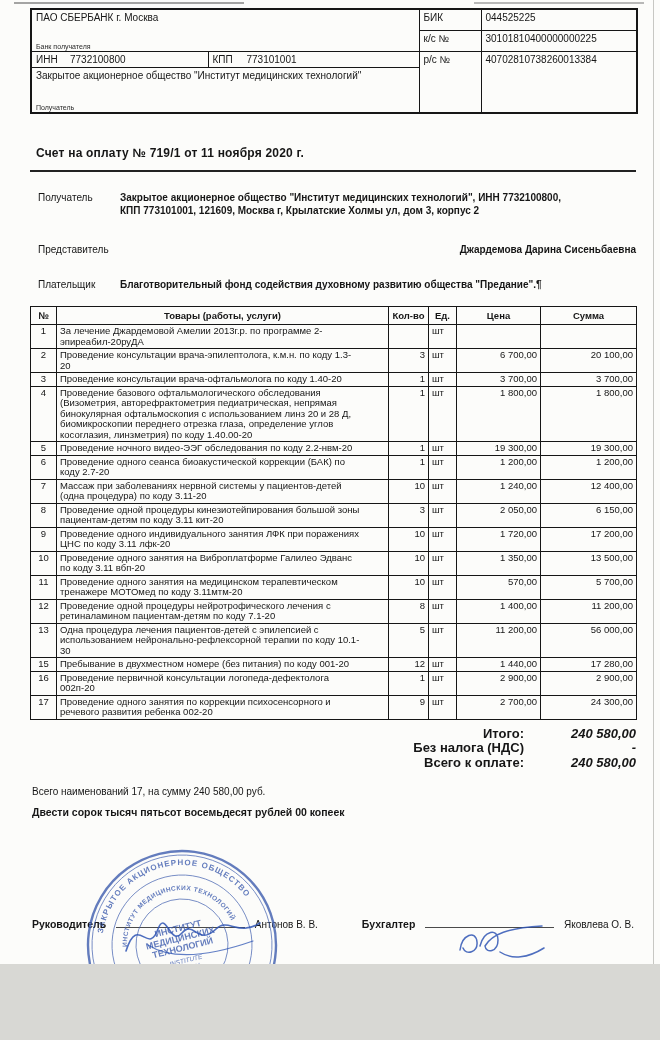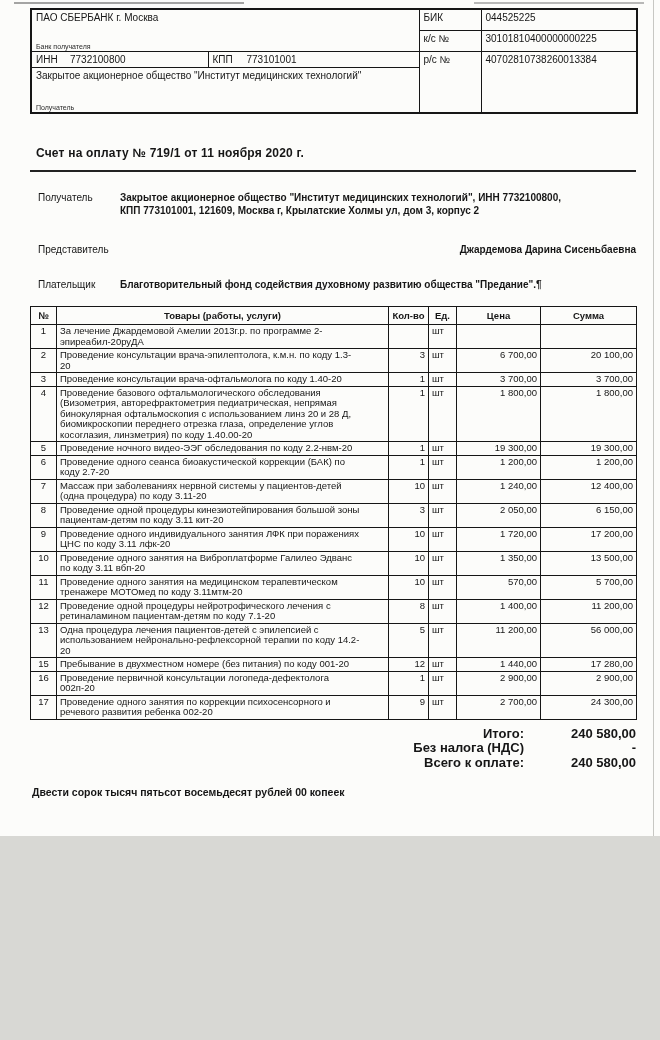--- a/index.html
+++ b/index.html
@@ -1,18 +1,18 @@
 <!DOCTYPE html>
 <html><head>
 <meta charset="utf-8">
 <style>
   * { margin:0; padding:0; box-sizing:border-box; }
   html,body { width:660px; }
   body { background:#d8d8d4; font-family:"Liberation Sans", sans-serif; }
-  .page { position:relative; width:660px; height:836px; background:#fcfcfa; color:#161616; overflow:hidden; }
+  .page { position:relative; width:660px; height:964px; background:#fcfcfa; color:#161616; overflow:hidden; }
 
   .scan-streak-left  { position:absolute; top:2px; left:14px;  width:230px; height:2px; background:#3a3a3a; opacity:.45; }
   .scan-streak-right { position:absolute; top:2px; right:16px; width:170px; height:2px; background:#3a3a3a; opacity:.35; }
   .scan-edge-right   { position:absolute; top:0; right:6px; width:1px; height:100%; background:#9a9a96; opacity:.55; }
 
   
   .bank-table { width:606px; margin:8px 24px 0 30px; border-collapse:collapse; table-layout:fixed; border:2px solid #161616; }
   .bank-table td { border:1px solid #161616; padding:2px 4px; font-size:10px; vertical-align:top; }
   .bank-name-cell { position:relative; height:42px; }
   .recipient-cell { position:relative; height:46px; }
@@ -41,21 +41,21 @@
   .c-name  { text-align:left; padding-right:28px !important; }
   .c-qty   { text-align:right; }
   .c-unit  { text-align:left; }
   .c-price { text-align:right; }
   .c-sum   { text-align:right; }
 
   
   .totals { width:606px; margin:7px 24px 16px 30px; font-size:13px; }
   .total-line { display:flex; justify-content:flex-end; line-height:14.5px; }
   .t-label { font-weight:bold; }
-  .t-value { width:112px; text-align:right; font-weight:bold; }
+  .t-value { width:112px; text-align:right; font-weight:bold;font-style:italic; }
 
   
   .footer-summary { margin:10px 24px 0 32px; font-size:10px; }
   .footer-words   { margin:9px 24px 0 32px; font-size:10.5px; font-weight:bold; }
 
   
   .sign-row { display:flex; align-items:flex-end; margin:100px 26px 0 32px; font-size:10.5px; }
   .sign-label { font-weight:bold; flex:none; }
   .sign-line { flex:1; border-bottom:1px solid #4a4a4a; margin:0 10px 2px; max-width:172px; }
   .sign-name { font-size:10px; flex:none; }
@@ -242,21 +242,21 @@
         <tr>
       <td class="c-num">12</td>
       <td class="c-name">Проведение одной процедуры нейротрофического лечения с ретиналамином пациентам-детям по коду 7.1-20</td>
       <td class="c-qty">8</td>
       <td class="c-unit">шт</td>
       <td class="c-price">1 400,00</td>
       <td class="c-sum">11 200,00</td>
     </tr>
         <tr>
       <td class="c-num">13</td>
-      <td class="c-name">Одна процедура лечения пациентов-детей с эпилепсией с использованием нейронально-рефлексорной терапии по коду 14.2-20</td>
+      <td class="c-name">Одна процедура лечения пациентов-детей с эпилепсией с использованием нейронально-рефлексорной терапии по коду 10.1-30</td>
       <td class="c-qty">5</td>
       <td class="c-unit">шт</td>
       <td class="c-price">11 200,00</td>
       <td class="c-sum">56 000,00</td>
     </tr>
         <tr>
       <td class="c-num">15</td>
       <td class="c-name">Пребывание в двухместном номере (без питания) по коду 001-20</td>
       <td class="c-qty">12</td>
       <td class="c-unit">шт</td>
@@ -290,20 +290,21 @@
     <div class="total-line">
       <span class="t-label">Без налога (НДС)</span>
       <span class="t-value">-</span>
     </div>
     <div class="total-line">
       <span class="t-label">Всего к оплате:</span>
       <span class="t-value">240 580,00</span>
     </div>
   </div>
 
+  <div class="footer-summary">Всего наименований 17, на сумму 240 580,00 руб.</div>
   <div class="footer-words">Двести сорок тысяч пятьсот восемьдесят рублей 00 копеек</div>
 
   <div class="sign-row">
     <span class="sign-label">Руководитель</span>
     <span class="sign-line"></span>
     <span class="sign-name">Антонов В. В.</span>
     <span class="sign-gap"></span>
     <span class="sign-label">Бухгалтер</span>
     <span class="sign-line"></span>
     <span class="sign-name">Яковлева О. В.</span>

